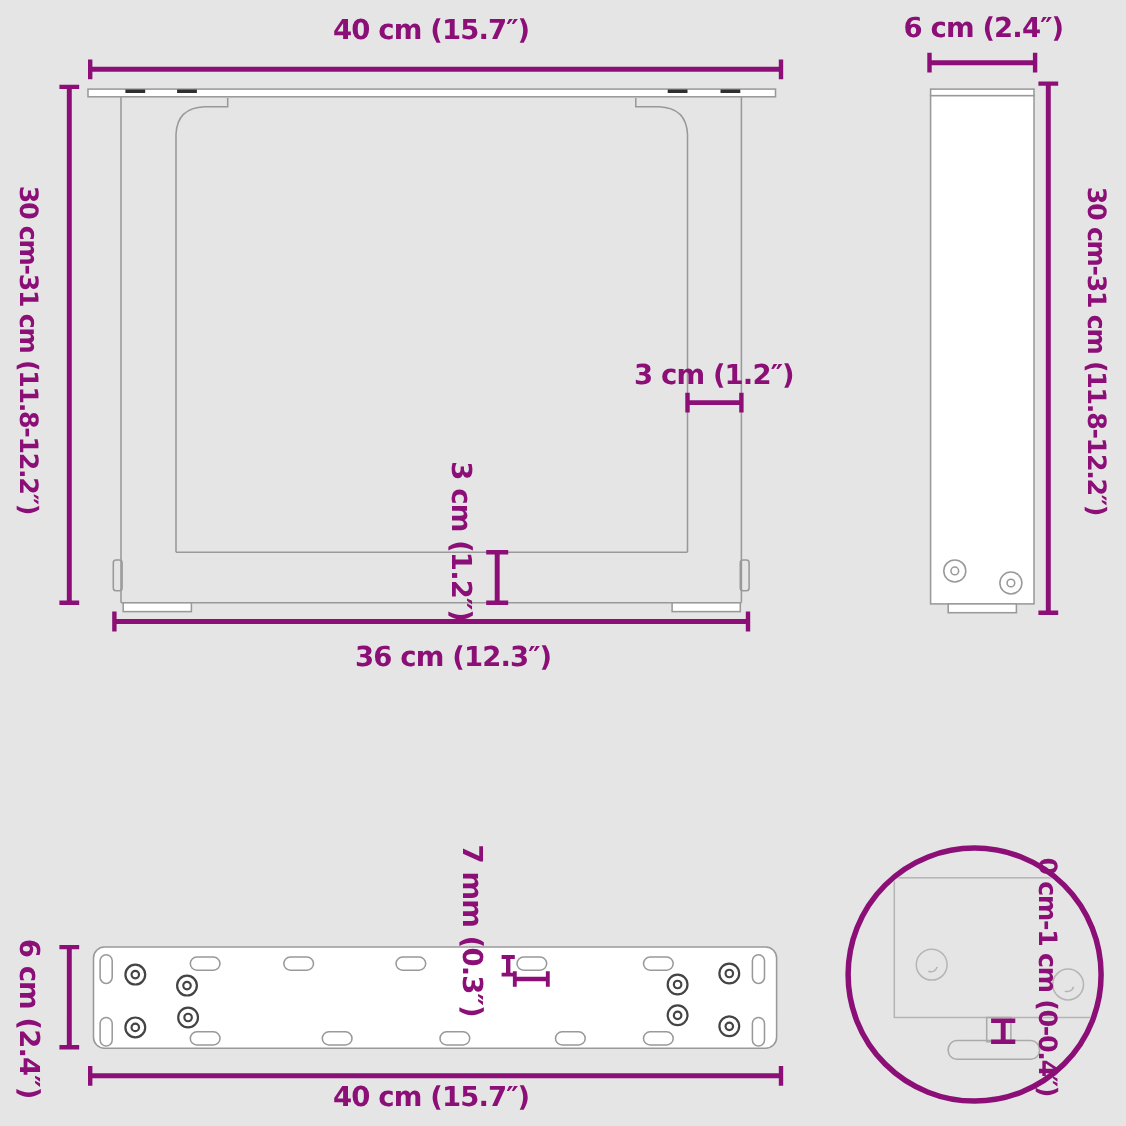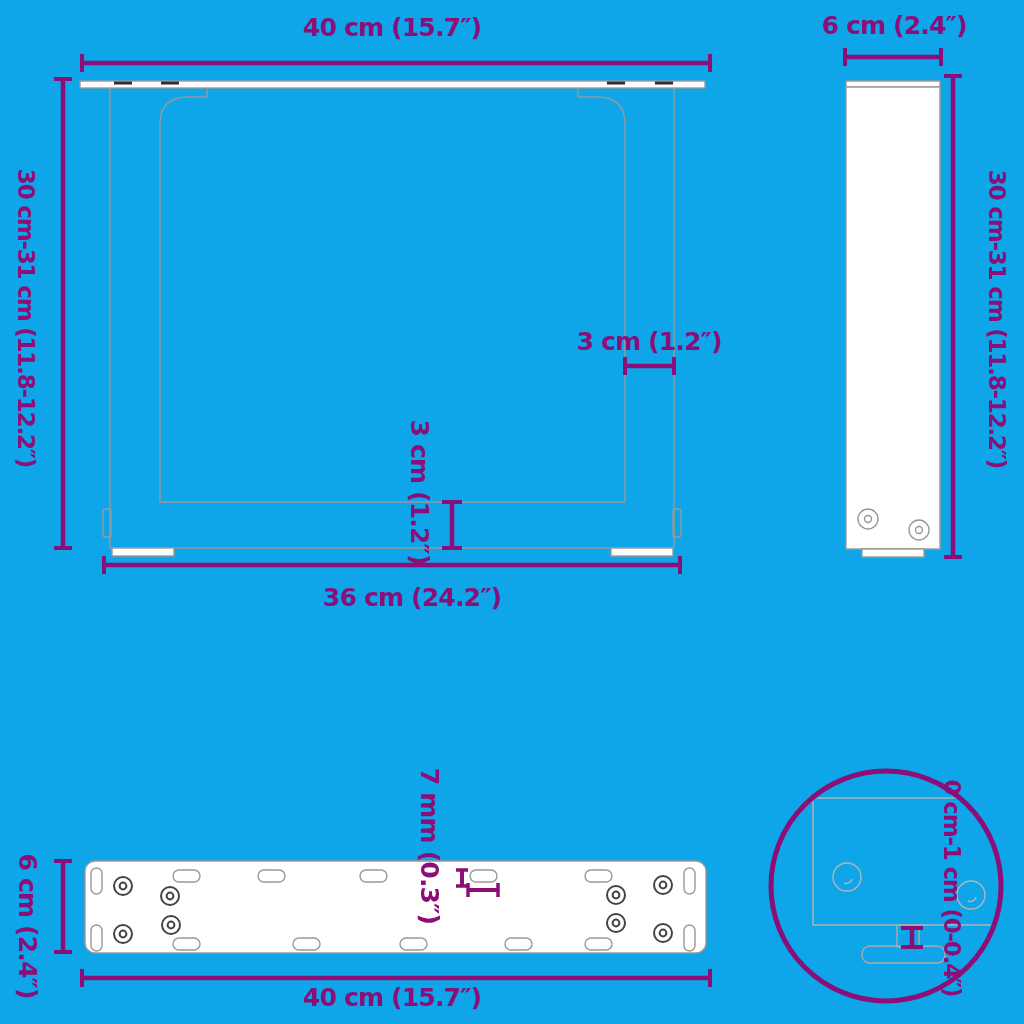--- a/index.html
+++ b/index.html
@@ -1,19 +1,19 @@
 <!DOCTYPE html>
 <html><head>
 <meta charset="utf-8">
 <style>
   html,body{margin:0;padding:0;background:#ffffff;}
   .canvas{
     position:relative;
     width:1024px;height:1024px;
-    background:#0ea5e9;
+    background:#e5e5e5;
     overflow:hidden;
     font-family:"DejaVu Sans", "Liberation Sans", sans-serif;
   }
   .canvas svg{position:absolute;left:0;top:0;}
   .lbl{
     position:absolute;
     font-weight:700;
     font-size:25px;
     letter-spacing:-0.8px;
     color:#8B0F76;
@@ -156,21 +156,21 @@
         <path d="M912,928 V947" stroke-width="4.5"></path>
         <path d="M901,928 H923 M901,947 H923" stroke-width="4"></path>
       </g>
     </g>
   </svg>
 
   <div class="lbl" style="left:392px;top:27px;">40 cm (15.7″)</div>
   <div class="lbl v long" style="left:25px;top:318px;">30 cm-31 cm (11.8-12.2″)</div>
   <div class="lbl" style="left:649px;top:341px;">3 cm (1.2″)</div>
   <div class="lbl v" style="left:419px;top:492px;">3 cm (1.2″)</div>
-  <div class="lbl" style="left:412px;top:597px;">36 cm (24.2″)</div>
+  <div class="lbl" style="left:412px;top:597px;">36 cm (12.3″)</div>
 
   <div class="lbl" style="left:894px;top:25px;">6 cm (2.4″)</div>
   <div class="lbl v long" style="left:996px;top:319px;">30 cm-31 cm (11.8-12.2″)</div>
 
   <div class="lbl v" style="left:27px;top:926px;">6 cm (2.4″)</div>
   <div class="lbl" style="left:392px;top:997px;">40 cm (15.7″)</div>
   <div class="lbl v" style="left:429px;top:846px;">7 mm (0.3″)</div>
 
   <div class="lbl v long" style="left:951px;top:888px;">0 cm-1 cm (0-0.4″)</div>
 

